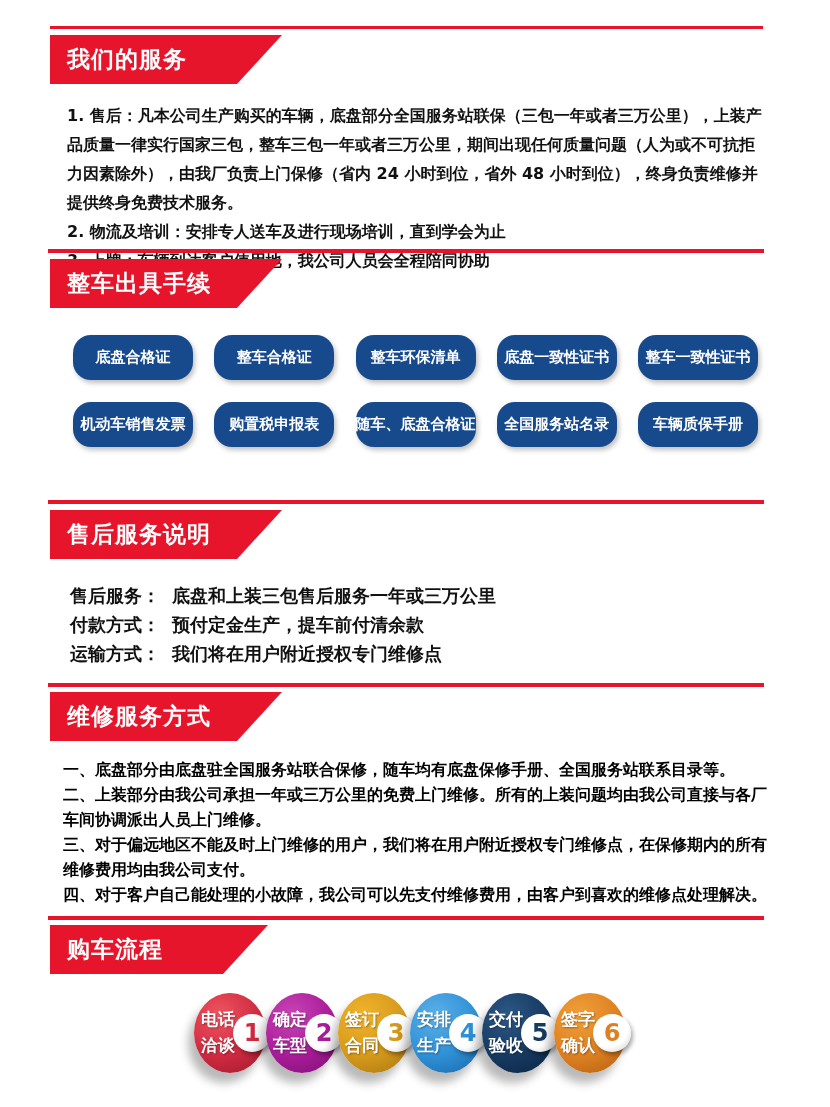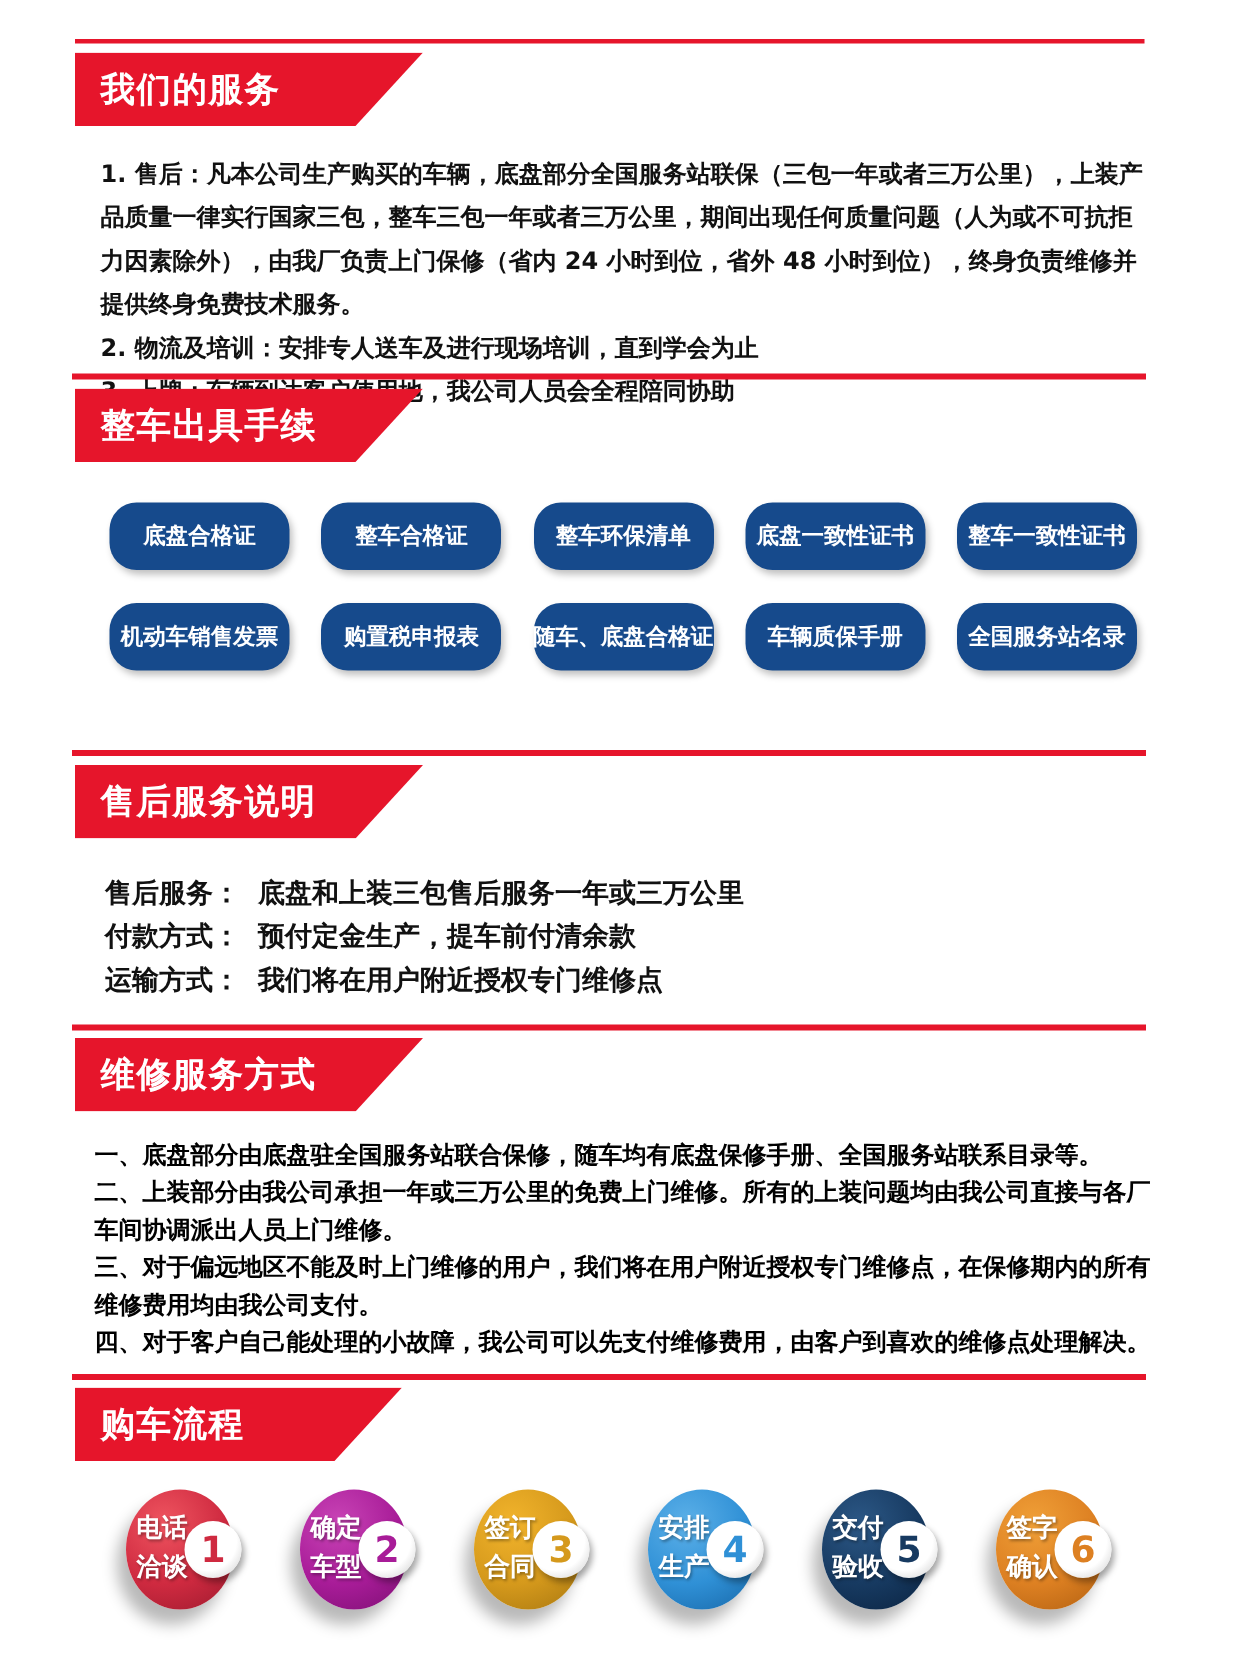--- a/index.html
+++ b/index.html
@@ -42,21 +42,21 @@
   
   .rows-block{position:absolute;left:70px;width:700px;font-size:18px;line-height:29px;color:#111;text-align:center;}
   .rows-block .row{display:flex;}
   .rows-block .val{margin-left:12px;}
 
   
   .repair-block{position:absolute;left:63px;width:712px;font-size:16px;line-height:25px;color:#000000;}
   .repair-block p{margin:0;}
 
   
-  .steps{position:absolute;left:84px;width:652px;display:flex;justify-content:space-between;}
+  .steps{position:absolute;left:84px;width:652px;display:flex;justify-content:center;}
   .step{position:relative;width:72px;height:80px;border-radius:50%;
         box-shadow:-6px 10px 10px rgba(0,0,0,0.28);}
   .step .txt{position:absolute;left:7px;top:13px;color:#fff;font-size:17px;line-height:26px;
              text-shadow:1px 1px 2px rgba(0,0,0,0.35);}
   .step .badge{
     position:absolute;right:-5px;top:21px;width:38px;height:38px;border-radius:50%;
     background:radial-gradient(circle at 40% 35%,#ffffff 58%,#e2e2e2 80%,#bdbdbd 100%);
     display:flex;align-items:center;justify-content:center;
     font-size:24px;box-shadow:2px 3px 4px rgba(0,0,0,0.35);
   }
@@ -92,22 +92,22 @@
   </div>
   <div class="btn-grid" style="top:335px">
     <div class="doc-btn">底盘合格证</div>
     <div class="doc-btn">整车合格证</div>
     <div class="doc-btn">整车环保清单</div>
     <div class="doc-btn">底盘一致性证书</div>
     <div class="doc-btn">整车一致性证书</div>
     <div class="doc-btn">机动车销售发票</div>
     <div class="doc-btn">购置税申报表</div>
     <div class="doc-btn">随车、底盘合格证</div>
+    <div class="doc-btn">全国服务站名录</div>
     <div class="doc-btn">车辆质保手册</div>
-    <div class="doc-btn">全国服务站名录</div>
   </div>
 
   <div class="divider" style="top:500px"></div>
 
   <div class="banner" style="top:510px">
     <span class="title">售后服务说明</span>
   </div>
   <div class="rows-block" style="top:581px">
     <div class="row">
       <span class="lbl">售后服务：</span>

